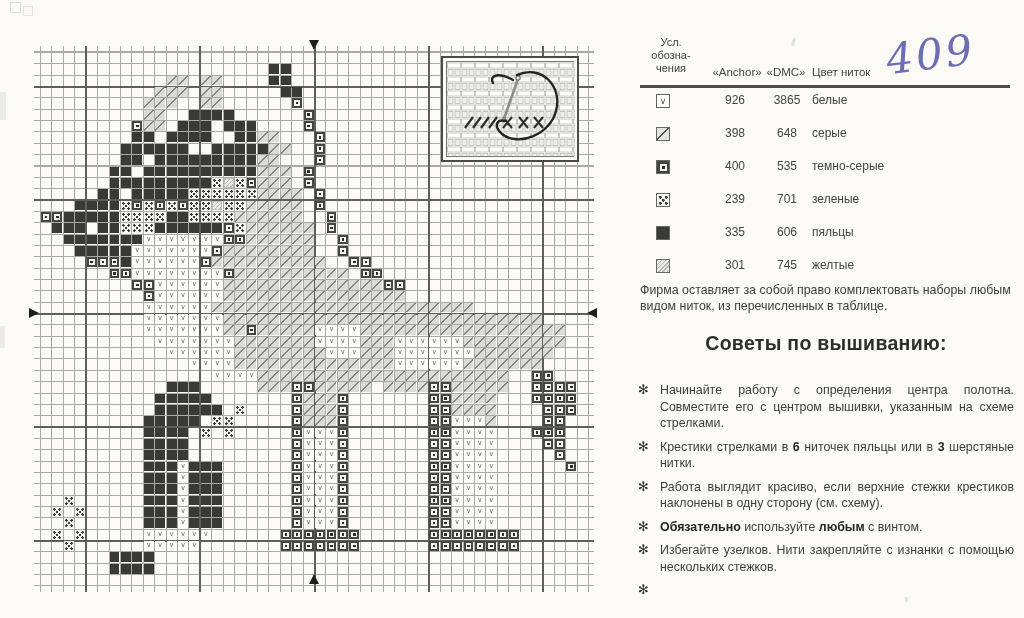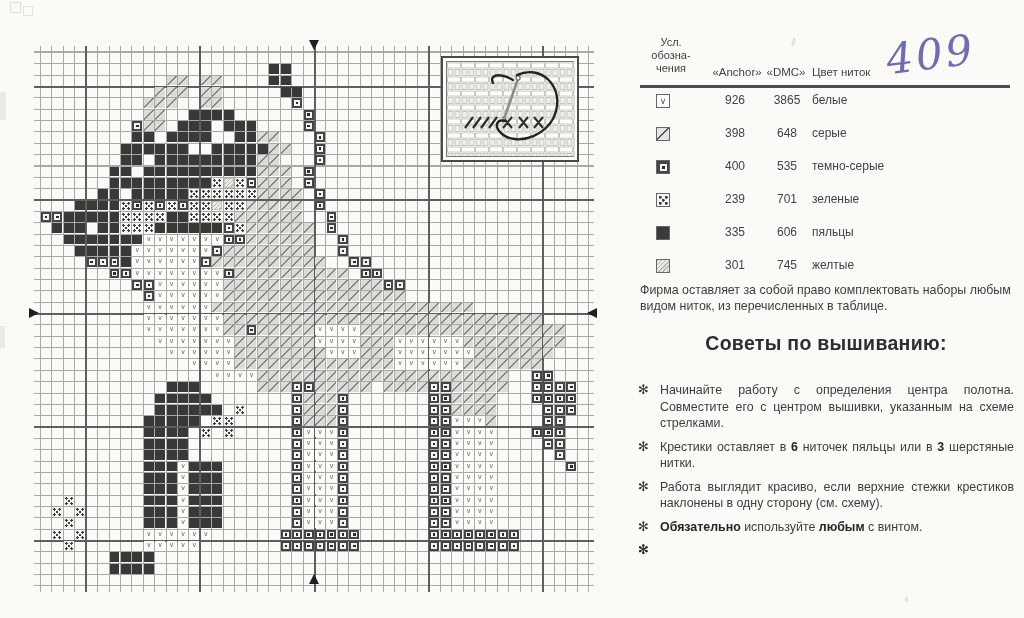--- a/index.html
+++ b/index.html
@@ -1065,24 +1065,24 @@
       <span class="dmc">745</span>
       <span class="cname">желтые</span>
     </div>
   </div>
 
 <div class="rp" id="note">Фирма оставляет за собой право комплектовать наборы любым видом ниток, из перечисленных в таблице.</div>
 
 <div class="rp" id="tips-title">Советы по вышиванию:</div>
 <div class="rp" id="tips">
     <div class="tip"><span class="tip-icon">✻</span><span>Начинайте работу с определения центра полотна. Совместите его с центром вышивки, указанным на схеме стрелками.</span></div>
-    <div class="tip"><span class="tip-icon">✻</span><span>Крестики оставляет в </span><b>6</b><span> ниточек пяльцы или в </span><b>3</b><span> шерстяные нитки.</span></div>
+    <div class="tip"><span class="tip-icon">✻</span><span>Крестики стрелками в </span><b>6</b><span> ниточек пяльцы или в </span><b>3</b><span> шерстяные нитки.</span></div>
     <div class="tip"><span class="tip-icon">✻</span><span>Работа выглядит красиво, если верхние стежки крестиков наклонены в одну сторону (см. схему).</span></div>
     <div class="tip"><span class="tip-icon">✻</span><b>Обязательно</b><span> используйте </span><b>любым</b><span> с винтом.</span></div>
-    <div class="tip"><span class="tip-icon">✻</span></div>
+    <div class="tip"><span class="tip-icon">✻</span><span>Избегайте узелков. Нити закрепляйте с изнанки с помощью нескольких стежков.</span></div>
     <div class="tip"><span class="tip-icon">✻</span></div>
   </div>
 
 <div id="handwritten">409</div>
 
 <div class="speck" id="frag1"></div>
 <div class="speck" id="frag2"></div>
 <div class="speck" id="smudge1"></div>
 <div class="speck" id="smudge2"></div>
 <div class="speck" id="tick-mark"></div>

